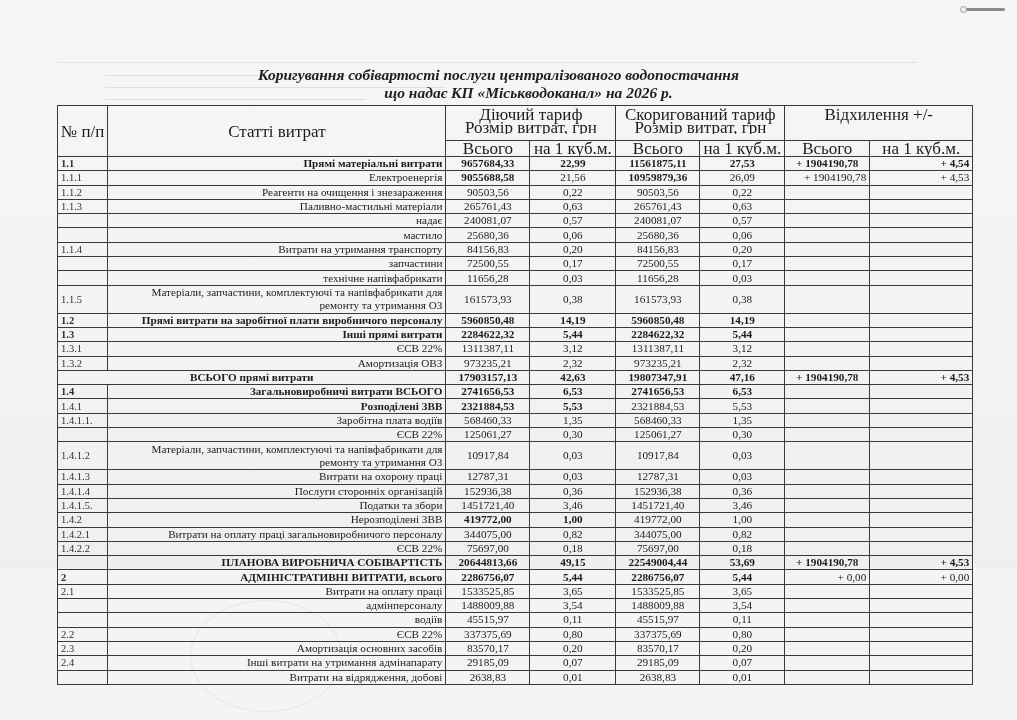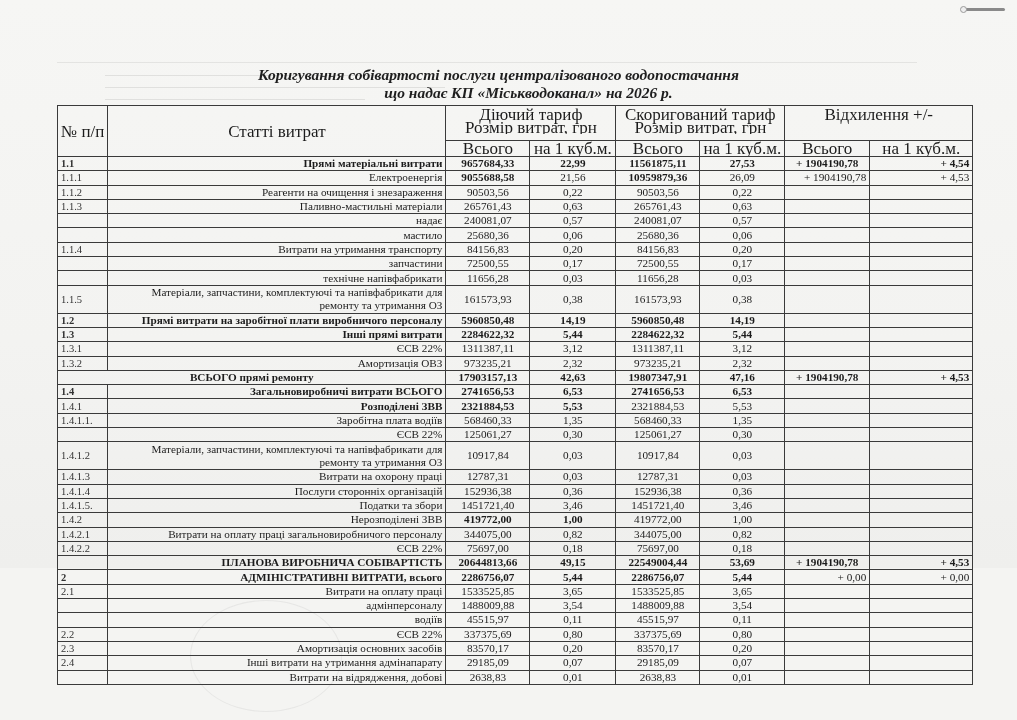--- a/index.html
+++ b/index.html
@@ -244,21 +244,21 @@
           <td class="code">1.3.2</td>
           <td class="name">Амортизація ОВЗ</td>
           <td class="num">973235,21</td>
           <td class="num">2,32</td>
           <td class="num">973235,21</td>
           <td class="num">2,32</td>
           <td class="dev"></td>
           <td class="dev"></td>
         </tr>
         <tr class="bold">
-          <td class="name center-name" colspan="2">ВСЬОГО прямі ремонту</td>
+          <td class="name center-name" colspan="2">ВСЬОГО прямі витрати</td>
           <td class="num">17903157,13</td>
           <td class="num">42,63</td>
           <td class="num">19807347,91</td>
           <td class="num">47,16</td>
           <td class="num">+ 1904190,78</td>
           <td class="dev">+ 4,53</td>
         </tr>
         <tr class="bold">
           <td class="code">1.4</td>
           <td class="name">Загальновиробничі витрати ВСЬОГО</td>

